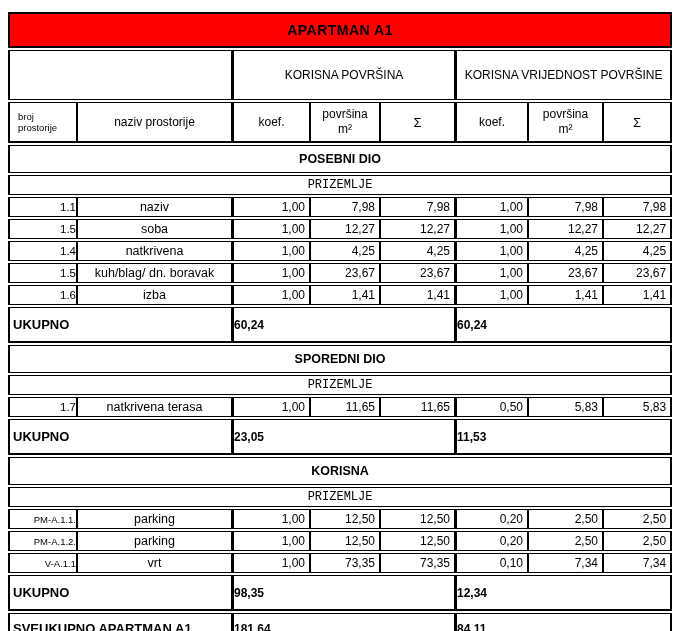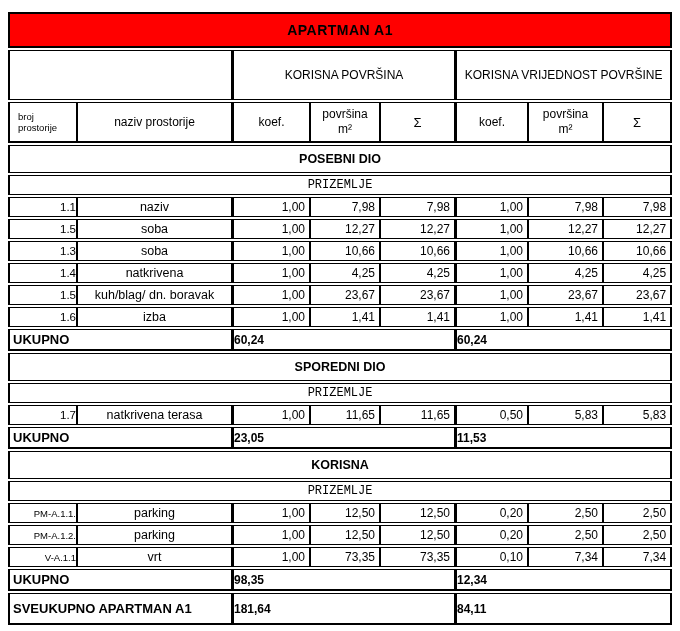--- a/index.html
+++ b/index.html
@@ -30,21 +30,21 @@
   .bl2 { border-left-width: 2px; }
   .br2 { border-right-width: 2px; }
 
   
   .rt td { height: 36px; margin-left: 36px; }
   .rg td { height: 50px; margin-top: 36px; }
   .rh td { height: 41px; border-bottom-width: 2px; }
   .rs td { height: 28px; }
   .rf td { height: 20px; font-family: Liberation Mono, monospace; }
   .rd td { height: 20px; }
-  .ru td { height: 22px; border-bottom-width: 2px; }
+  .ru td { height: 36px; border-bottom-width: 2px; }
   .rx td { height: 32px; border-bottom-width: 2px; }
 
   
   .title-cell {
     background: #ff0000;
     border-width: 2px;
     text-align: center;
     font-weight: bold;
     font-size: 14px;
     letter-spacing: 0.5px;
@@ -140,30 +140,20 @@
     <td class="c-broj bl2">1.5</td>
     <td class="c-naziv">soba</td>
     <td class="num bl2">1,00</td>
     <td class="num">12,27</td>
     <td class="num">12,27</td>
     <td class="num bl2">1,00</td>
     <td class="num">12,27</td>
     <td class="num br2">12,27</td>
   </tr>
   <tr class="rd">
-    <td class="c-broj bl2">1.3</td>
-    <td class="c-naziv">soba</td>
-    <td class="num bl2">1,00</td>
-    <td class="num">10,66</td>
-    <td class="num">10,66</td>
-    <td class="num bl2">1,00</td>
-    <td class="num">10,66</td>
-    <td class="num br2">10,66</td>
-  </tr>
-  <tr class="rd">
     <td class="c-broj bl2">1.4</td>
     <td class="c-naziv">natkrivena</td>
     <td class="num bl2">1,00</td>
     <td class="num">4,25</td>
     <td class="num">4,25</td>
     <td class="num bl2">1,00</td>
     <td class="num">4,25</td>
     <td class="num br2">4,25</td>
   </tr>
   <tr class="rd">

